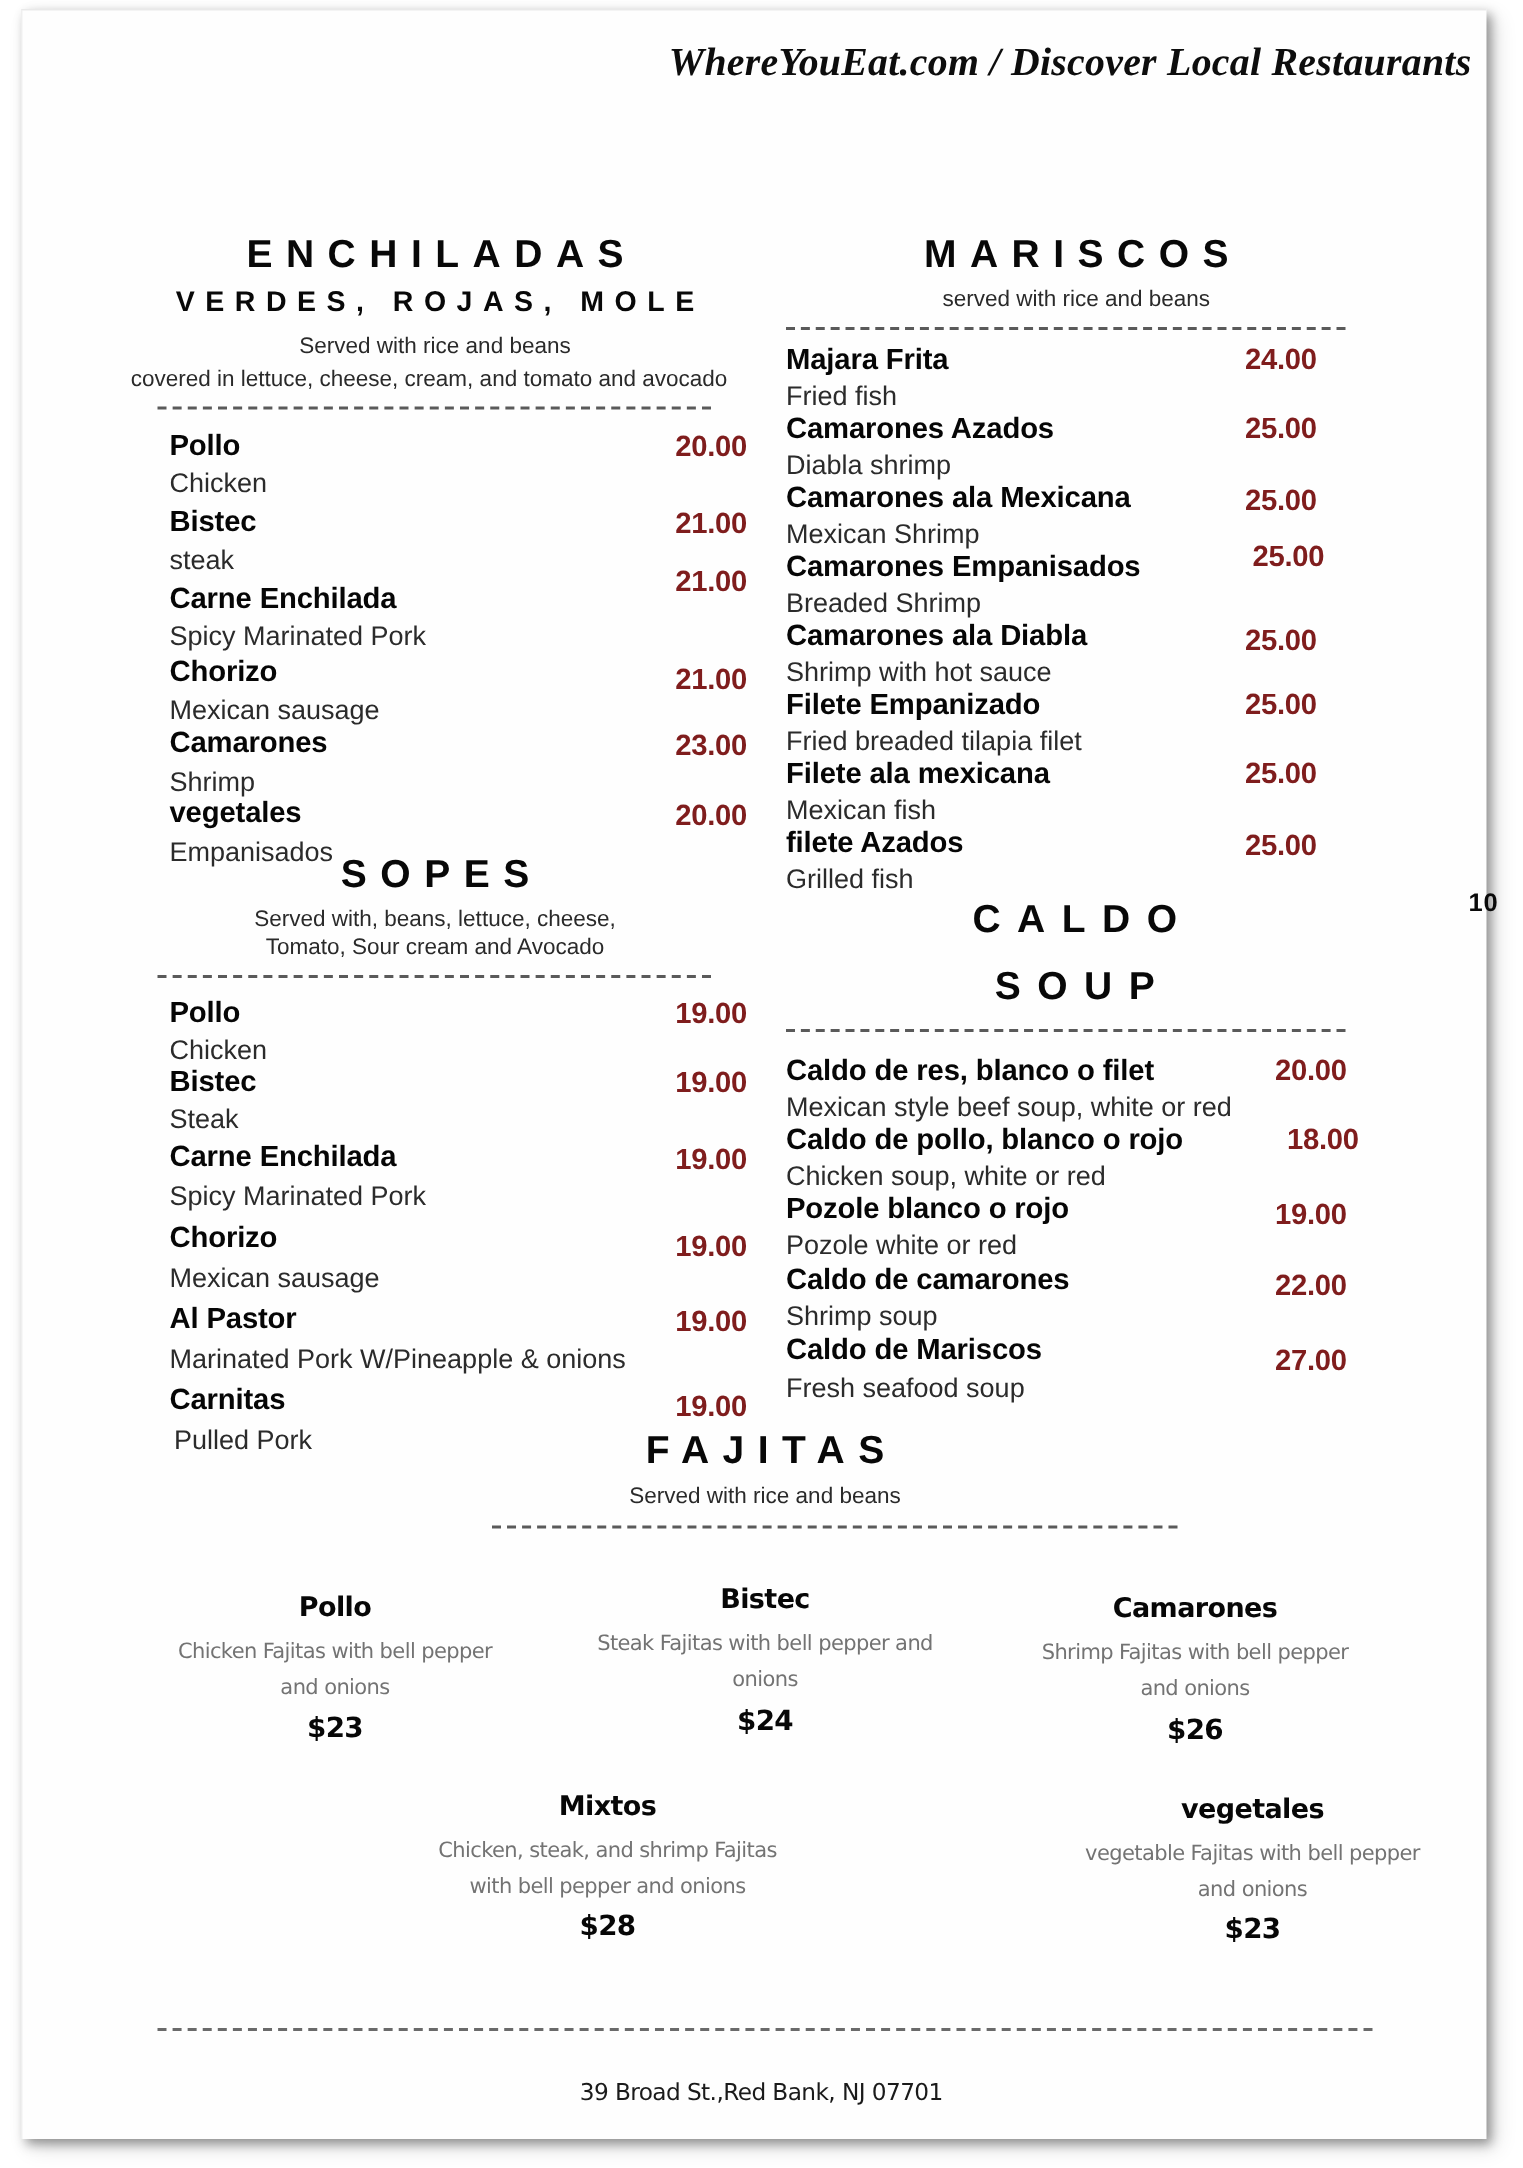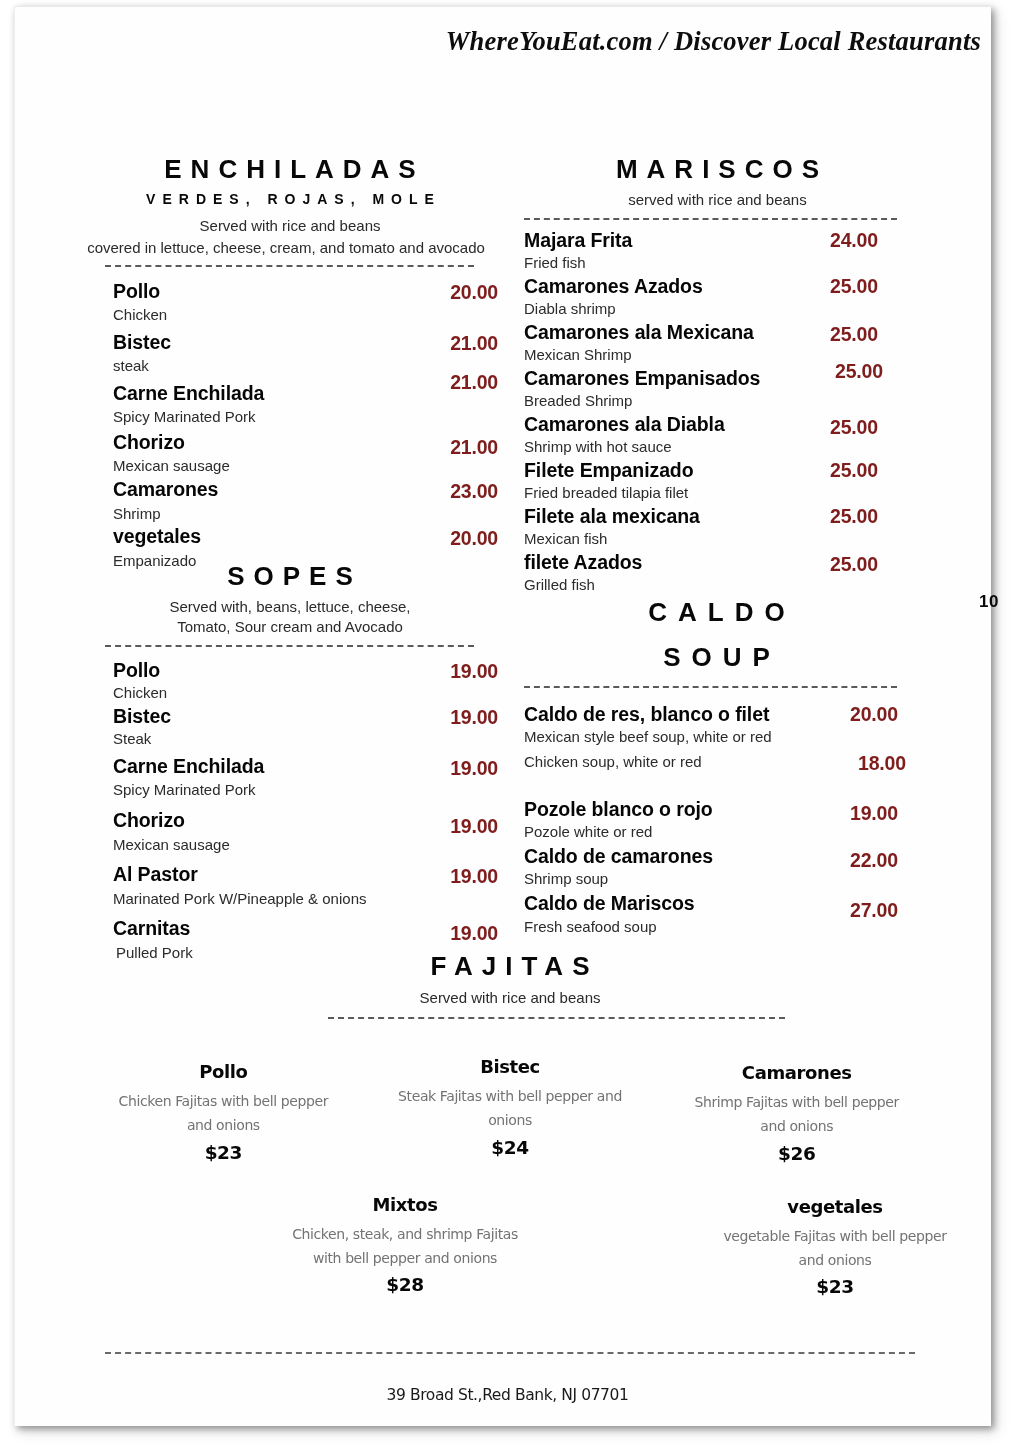--- a/index.html
+++ b/index.html
@@ -85,21 +85,21 @@
     position: relative;
   }
   .item .nm {
     font-weight: bold;
     font-size: 19.5px;
     color: #060606;
     letter-spacing: -0.1px;
     line-height: 1.12;
   }
   .item .ds {
-    font-size: 15px;
+    font-size: 18px;
     color: #2b2b2b;
     line-height: 1.18;
     font-weight: 400;
   }
   .item .pr {
     position: absolute;
     font-weight: bold;
     font-size: 19.5px;
     color: #7f1d1d;
     letter-spacing: -0.2px;
@@ -190,21 +190,21 @@
 <div id="scan-background"></div>
 <div id="page-sheet"></div>
 
 <div id="site-watermark">WhereYouEat.com / Discover Local Restaurants</div>
 <div id="page-number">10</div>
 
 <div id="col-left">
 
   <div>
     <div class="sec-title">ENCHILADAS</div>
-    <div class="sec-title" style="font-size:14px;letter-spacing:7px;margin-top:8px;margin-left:-2px;">VERDES, ROJAS, MOLE</div>
+    <div class="sec-title" style="font-size:19px;letter-spacing:7px;margin-top:8px;margin-left:-2px;">VERDES, ROJAS, MOLE</div>
     <div class="sec-sub" style="margin-top:10px;">Served with rice and beans</div>
     <div class="sec-sub" style="margin-top:3px;margin-left:-8px;">covered in lettuce, cheese, cream, and tomato and avocado</div>
     <div class="dashed" style="margin:8px 26px 0 25px;"></div>
 
     <div class="item" style="margin-top:14px;height:42px;">
       <div class="nm">Pollo</div>
       <div class="ds" style="margin-top:3px;">Chicken</div>
       <div class="pr" style="top:0;">20.00</div>
     </div>
 
@@ -227,21 +227,21 @@
     </div>
 
     <div class="item" style="margin-top:5px;height:42px;">
       <div class="nm">Camarones</div>
       <div class="ds" style="margin-top:4px;">Shrimp</div>
       <div class="pr" style="top:1px;">23.00</div>
     </div>
 
     <div class="item" style="margin-top:5px;height:42px;">
       <div class="nm">vegetales</div>
-      <div class="ds" style="margin-top:4px;">Empanizado</div>
+      <div class="ds" style="margin-top:4px;">Empanisados</div>
       <div class="pr" style="top:1px;">20.00</div>
     </div>
   </div>
 
   <div style="margin-top:-6px;">
     <div class="sec-title">SOPES</div>
     <div class="sec-sub" style="margin-top:7px;">Served with, beans, lettuce, cheese,</div>
     <div class="sec-sub" style="margin-top:1px;">Tomato, Sour cream and Avocado</div>
     <div class="dashed" style="margin:8px 26px 0 25px;"></div>
 
@@ -344,20 +344,21 @@
     <div class="sec-title" style="letter-spacing:11px;margin-top:16px;text-align:center;">SOUP</div>
     <div class="dashed" style="margin:14px 28px 0 14px;"></div>
 
     <div class="item" style="margin-top:16px;height:46px;">
       <div class="nm">Caldo de res, blanco o filet</div>
       <div class="ds" style="margin-top:3px;">Mexican style beef soup, white or red</div>
       <div class="pr" style="top:-1px;left:340px;">20.00</div>
     </div>
 
     <div class="item" style="margin-top:0;height:46px;">
+      <div class="nm">Caldo de pollo, blanco o rojo</div>
       <div class="ds" style="margin-top:3px;">Chicken soup, white or red</div>
       <div class="pr" style="top:-1px;left:348px;">18.00</div>
     </div>
 
     <div class="item" style="margin-top:0;height:46px;">
       <div class="nm">Pozole blanco o rojo</div>
       <div class="ds" style="margin-top:3px;">Pozole white or red</div>
       <div class="pr" style="top:3px;left:340px;">19.00</div>
     </div>
 

